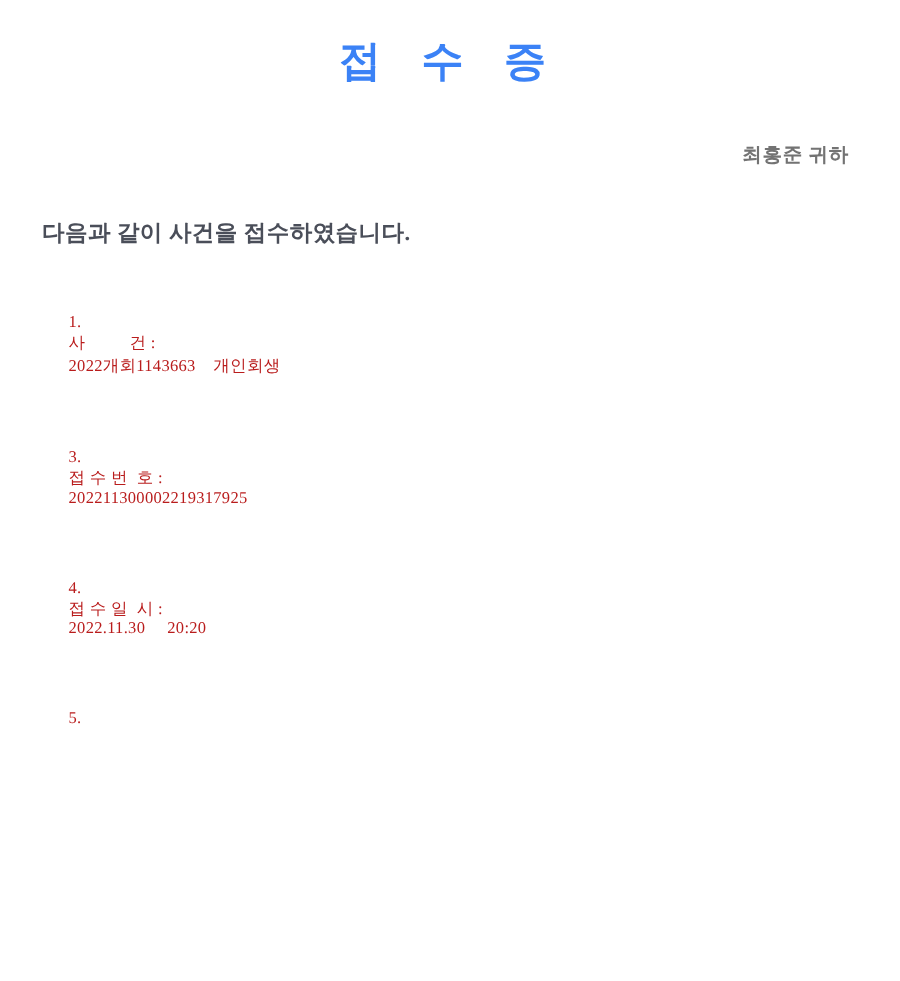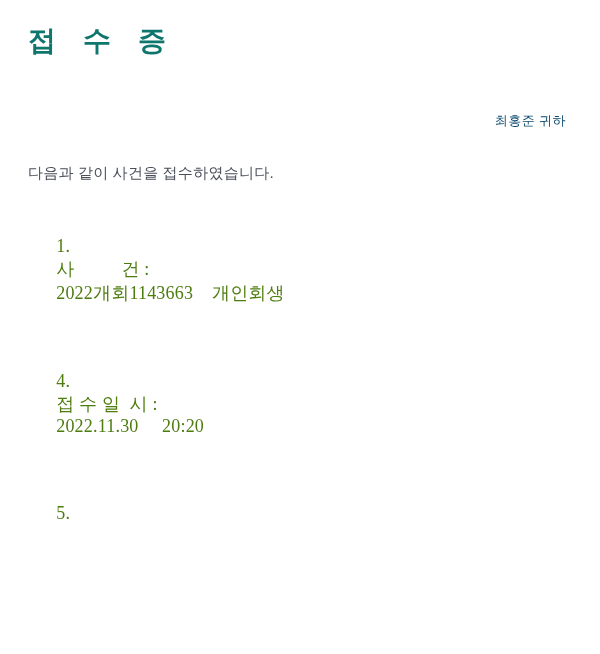--- a/index.html
+++ b/index.html
@@ -16,52 +16,53 @@
     overflow: hidden;
   }
   .page {
     position: relative;
     width: 600px;
     height: 654px;
     box-sizing: border-box;
     padding: 0 28px;
   }
   .doc-title {
+    text-align: center;
     font-size: 28px;
     font-weight: bold;
     letter-spacing: 10px;
-    color: #0f766e;
+    color: #3b82f6;
     margin-top: 22px;
     margin-bottom: 0;
     font-family: "Liberation Serif", "DejaVu Serif", serif;
   }
   .recipient {
     text-align: right;
     font-size: 13px;
-    font-weight: normal;
-    color: #0c4a6e;
-    margin-top: 52px;
+    font-weight: bold;
+    color: #737373;
+    margin-top: 34px;
     padding-right: 6px;
     letter-spacing: 0.5px;
   }
   .lead {
     font-size: 15px;
-    font-weight: normal;
+    font-weight: bold;
     color: #4a4e59;
     margin-top: 34px;
     margin-left: 0px;
     letter-spacing: 0.3px;
   }
   .items {
     margin-top: 32px;
     margin-left: 0px;
   }
   .item {
-    font-size: 18px;
-    color: #4d7c0f;
+    font-size: 11px;
+    color: #b91c1c;
     margin-bottom: 24px;
     letter-spacing: 0.2px;
     white-space: pre;
     display: block;
   }
   .item .label {
     display: inline;
   }
   .item .value {
     display: inline;
@@ -88,20 +89,25 @@
 
   <div class="items">
 
     <div class="item">
       <span class="label">1.</span>
       <span class="label">사          건 :</span>
       <span class="value">2022개회1143663    개인회생</span>
     </div>
 
 
+    <div class="item">
+      <span class="label">3.</span>
+      <span class="label">접 수 번  호 :</span>
+      <span class="value">202211300002219317925</span>
+    </div>
 
     <div class="item">
       <span class="label">4.</span>
       <span class="label">접 수 일  시 :</span>
       <span class="value">2022.11.30     20:20</span>
     </div>
 
     <div class="item">
       <span class="label">5.</span>
       

